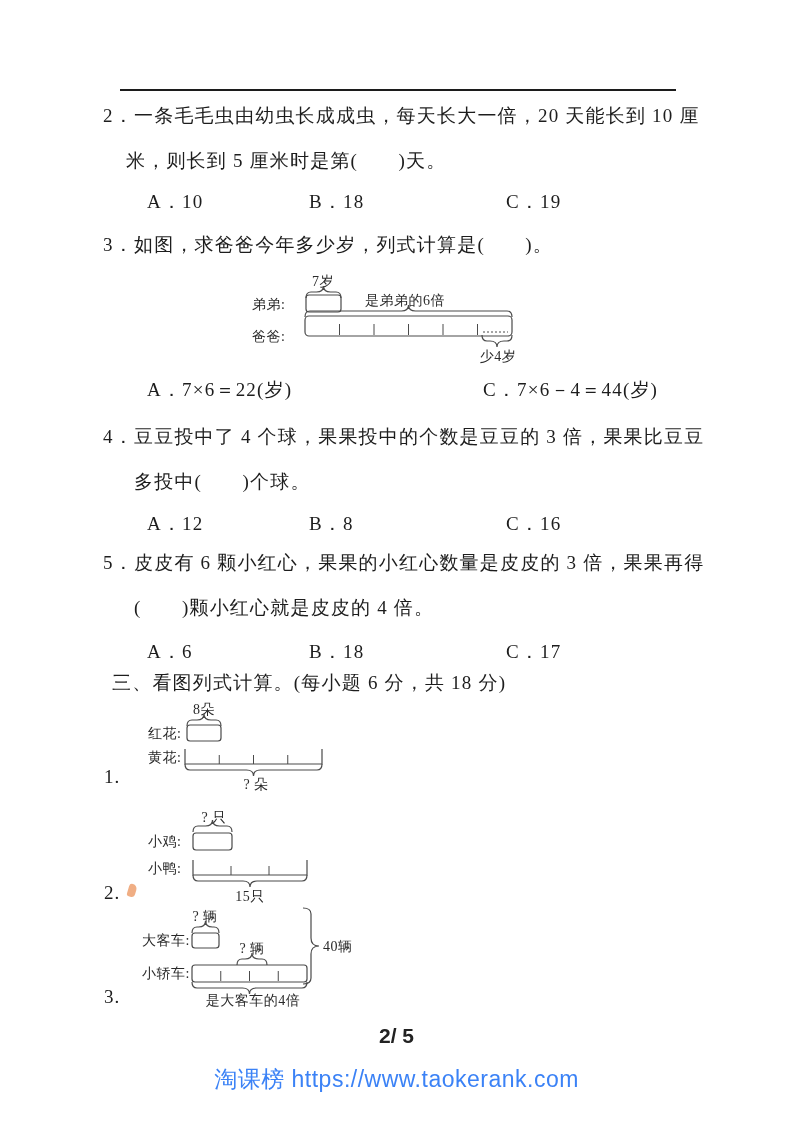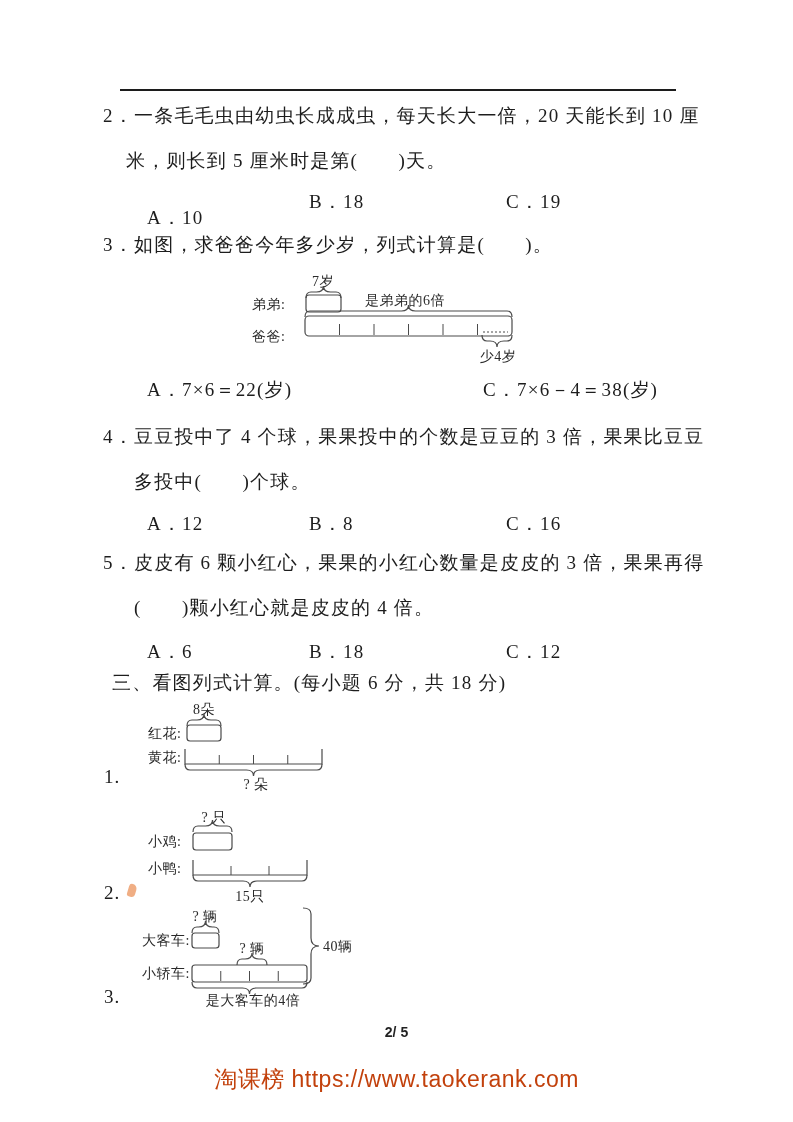--- a/index.html
+++ b/index.html
@@ -9,42 +9,42 @@
   }
   .t { position:absolute; font-size:19px; letter-spacing:1.2px; white-space:nowrap; line-height:24px; }
   .rule { position:absolute; left:120px; top:89px; width:556px; height:2px; background:#1c1c1c; }
   .diag { position:absolute; }
   .diag text { font-family:"Liberation Serif","DejaVu Serif",serif; font-size:14px; fill:#2a2a2a; letter-spacing:0.5px; }
   .diag .shape { fill:none; stroke:#4a4a4a; stroke-width:1.2; }
   .diag .tick { stroke:#4a4a4a; stroke-width:1; }
   .itemnum { position:absolute; font-size:19px; letter-spacing:1px; }
   .footer-page {
     position:absolute; left:0; right:0; top:1024px; text-align:center;
-    font-family:"Liberation Sans","DejaVu Sans",sans-serif; font-size:14px; font-weight:bold; color:#222;
+    font-family:"Liberation Sans","DejaVu Sans",sans-serif; font-size:21px; font-weight:bold; color:#222;
   }
   .watermark {
     position:absolute; left:0; right:0; top:1064px; text-align:center;
-    font-family:"Liberation Sans","DejaVu Sans",sans-serif; font-size:23px; color:#c2410c; letter-spacing:0.5px;
+    font-family:"Liberation Sans","DejaVu Sans",sans-serif; font-size:23px; color:#3b82f6; letter-spacing:0.5px;
   }
   .artifact {
     position:absolute; left:128px; top:884px; width:8px; height:13px;
     background:#eda06e; border-radius:4px 6px 5px 3px; transform:rotate(16deg); opacity:0.85;
   }
 </style>
 </head>
 <body>
 
 <div class="page">
 
   <div class="rule"></div>
 
   <div class="t" style="left:103px; top:104px;">2．</div>
   <div class="t" style="left:134px; top:104px;">一条毛毛虫由幼虫长成成虫，每天长大一倍，20 天能长到 10 厘</div>
   <div class="t" style="left:126px; top:149px;">米，则长到 5 厘米时是第(　　)天。</div>
-  <div class="t" style="left:147px; top:190px;margin-top:16px;">A．10</div>
+  <div class="t" style="left:147px; top:190px;">A．10</div>
   <div class="t" style="left:309px; top:190px;">B．18</div>
   <div class="t" style="left:506px; top:190px;">C．19</div>
 
   <div class="t" style="left:103px; top:233px;">3．</div>
   <div class="t" style="left:134px; top:233px;">如图，求爸爸今年多少岁，列式计算是(　　)。</div>
 
   <svg class="diag" style="left:245px; top:268px;" width="300" height="112" viewBox="0 0 300 112">
     <text x="78" y="18" text-anchor="middle">7岁</text>
     <path class="shape" d="M61 30 Q61 24 66 24 L71.5 24 Q78.5 24 78.5 18 Q78.5 24 85.5 24 L91 24 Q96 24 96 30"></path>
     <text x="7" y="41">弟弟:</text>
@@ -57,35 +57,35 @@
     <line class="tick" x1="129" y1="56" x2="129" y2="67"></line>
     <line class="tick" x1="163.5" y1="56" x2="163.5" y2="67"></line>
     <line class="tick" x1="198" y1="56" x2="198" y2="67"></line>
     <line class="tick" x1="232.5" y1="56" x2="232.5" y2="67"></line>
     <line class="tick" x1="238" y1="64" x2="263" y2="64" stroke-dasharray="2,2"></line>
     <path class="shape" d="M237 67 Q237 73 242 73 L245 73 Q252 73 252 79 Q252 73 259 73 L262 73 Q267 73 267 67"></path>
     <text x="253" y="93" text-anchor="middle">少4岁</text>
   </svg>
 
   <div class="t" style="left:147px; top:378px;">A．7×6＝22(岁)</div>
-  <div class="t" style="left:483px; top:378px;">C．7×6－4＝38(岁)</div>
+  <div class="t" style="left:483px; top:378px;">C．7×6－4＝44(岁)</div>
 
   <div class="t" style="left:103px; top:425px;">4．</div>
   <div class="t" style="left:134px; top:425px;">豆豆投中了 4 个球，果果投中的个数是豆豆的 3 倍，果果比豆豆</div>
   <div class="t" style="left:134px; top:470px;">多投中(　　)个球。</div>
   <div class="t" style="left:147px; top:512px;">A．12</div>
   <div class="t" style="left:309px; top:512px;text-align:center;">B．8</div>
   <div class="t" style="left:506px; top:512px;">C．16</div>
 
   <div class="t" style="left:103px; top:551px;">5．</div>
   <div class="t" style="left:134px; top:551px;">皮皮有 6 颗小红心，果果的小红心数量是皮皮的 3 倍，果果再得</div>
   <div class="t" style="left:134px; top:596px;">(　　)颗小红心就是皮皮的 4 倍。</div>
   <div class="t" style="left:147px; top:640px;">A．6</div>
   <div class="t" style="left:309px; top:640px;">B．18</div>
-  <div class="t" style="left:506px; top:640px;">C．12</div>
+  <div class="t" style="left:506px; top:640px;">C．17</div>
 
   <div class="t" style="left:112px; top:671px;">三、看图列式计算。(每小题 6 分，共 18 分)</div>
 
   <svg class="diag" style="left:140px; top:698px;" width="250" height="96" viewBox="0 0 250 96">
     <text x="64" y="16" text-anchor="middle">8朵</text>
     <path class="shape" d="M47 28 Q47 22 52 22 L57 22 Q64 22 64 16 Q64 22 71 22 L76 22 Q81 22 81 28"></path>
     <text x="8" y="40">红花:</text>
     <rect class="shape" x="47" y="27" width="34" height="16" rx="3"></rect>
     <text x="8" y="64">黄花:</text>
     <path class="shape" d="M45 51 L45 66 L182 66 L182 51"></path>

